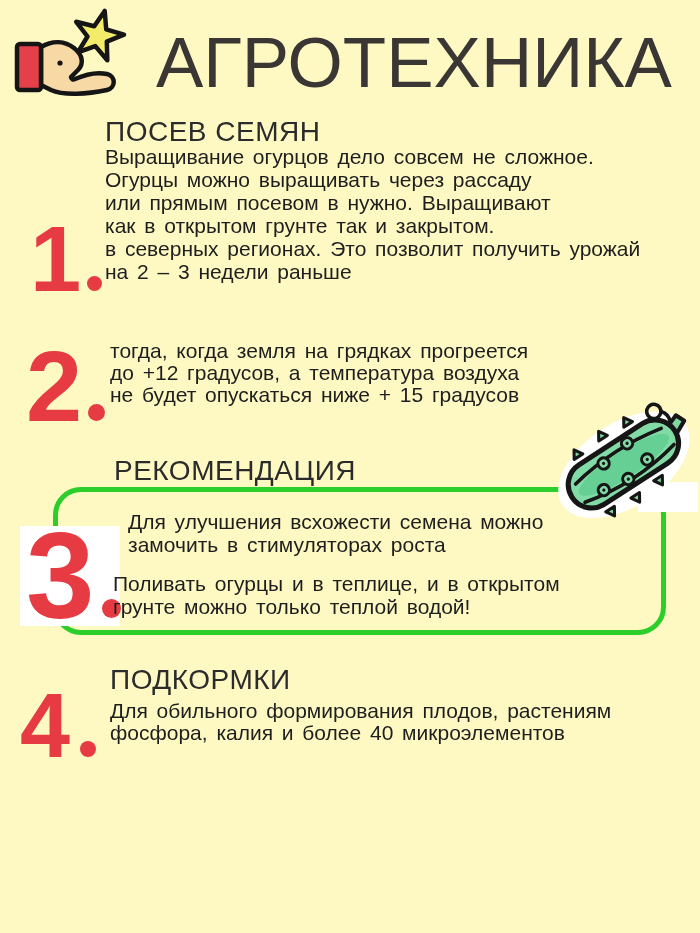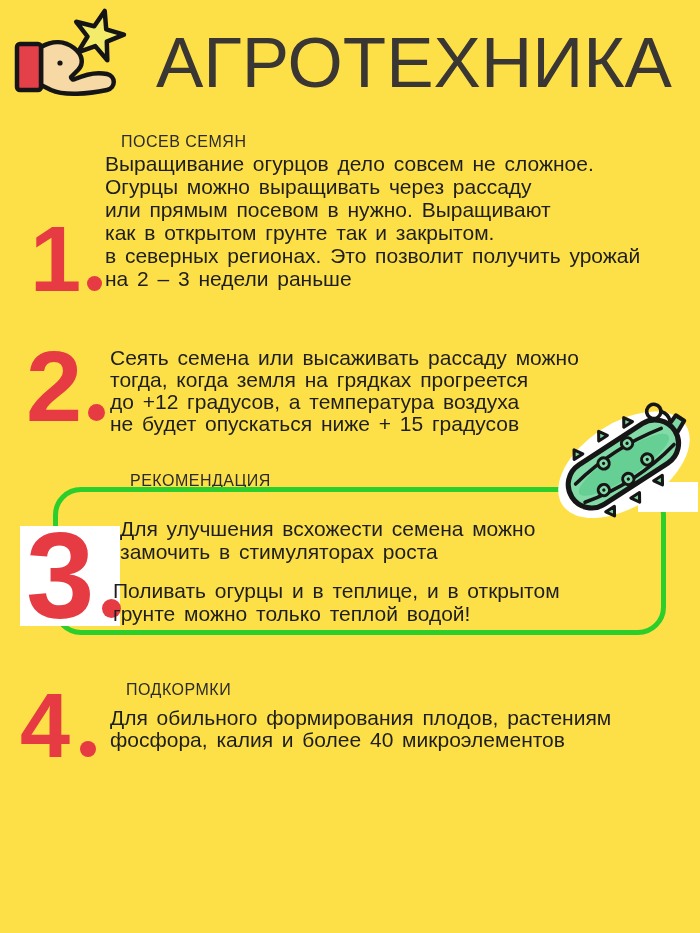--- a/index.html
+++ b/index.html
@@ -1,29 +1,29 @@
 <!DOCTYPE html>
 <html><head>
 <meta charset="utf-8">
 <style>
   html,body{margin:0;padding:0;background:#fff;}
   .page{
-    position:relative;width:700px;height:933px;background:#fde047;overflow:hidden;
+    position:relative;width:700px;height:933px;background:#fef9c3;overflow:hidden;
     font-family:"Liberation Sans","DejaVu Sans",sans-serif;color:#1e1e1e;
   }
   .title{
     position:absolute;left:156px;top:27px;margin:0;font-size:71px;line-height:1;
     font-weight:400;color:#3a3634;white-space:nowrap;letter-spacing:0px;
   }
   .header-icon{position:absolute;left:14px;top:6px;width:120px;height:96px;}
   .heading{
-    position:absolute;margin:16px;font-size:16px;line-height:1;font-weight:400;
+    position:absolute;margin:0;font-size:28px;line-height:1;font-weight:400;
     color:#2b2b2b;letter-spacing:0.5px;white-space:nowrap;
   }
-  .para{position:absolute;font-size:21px;color:#1e1e1e;word-spacing:0.14em;margin-top:7px;}
+  .para{position:absolute;font-size:21px;color:#1e1e1e;word-spacing:0.14em;}
   .line{white-space:nowrap;}
   .num{
     position:absolute;color:#e63b42;font-weight:700;line-height:1;white-space:nowrap;
   }
   .dot{
     display:inline-block;background:#e63b42;border-radius:50%;vertical-align:baseline;
   }
   .num3{z-index:3;}
   .num3::before{
     content:"";position:absolute;left:-6px;top:12px;width:100px;height:100px;
@@ -61,21 +61,20 @@
     <div class="line">или прямым посевом в нужно. Выращивают</div>
     <div class="line">как в открытом грунте так и закрытом.</div>
     <div class="line">в северных регионах. Это позволит получить урожай</div>
     <div class="line">на 2 – 3 недели раньше</div>
   </div>
 
   <div class="num" style="left:26px;top:336px;font-size:101px;">
     <span>2</span><span class="dot" style="width:17px;height:17px;margin-left:6px;"></span>
   </div>
   <div class="para" style="left:110px;top:340px;line-height:22px;">
-    <div class="line">Сеять семена или высаживать рассаду можно</div>
     <div class="line">тогда, когда земля на грядках прогреется</div>
     <div class="line">до +12 градусов, а температура воздуха</div>
     <div class="line">не будет опускаться ниже + 15 градусов</div>
   </div>
 
   <h2 class="heading" style="left:114px;top:457px;">РЕКОМЕНДАЦИЯ</h2>
   <div class="rec-box"></div>
   <div class="border-mask" style="left:638px;top:482px;width:60px;height:30px;"></div>
 
   <svg class="cucumber" viewBox="0 0 140 145" aria-hidden="true">
@@ -102,21 +101,21 @@
           <circle cx="82" cy="72" r="1.6"></circle>
       </g>
       <circle cx="121" cy="60" r="7" fill="none" stroke="#161616" stroke-width="3.5"></circle>
       <path d="M 127 64 Q 132 70 129 77" fill="none" stroke="#161616" stroke-width="3.5" stroke-linecap="round"></path>
     </g>
   </svg>
 
   <div class="num num3" style="left:26px;top:514px;font-size:123px;">
     <span>3</span><span class="dot" style="width:19px;height:19px;margin-left:8px;"></span>
   </div>
-  <div class="para boxtext" style="left:120px;top:510px;line-height:23px;">
+  <div class="para boxtext" style="left:128px;top:510px;line-height:23px;">
     <div class="line">Для улучшения всхожести семена можно</div>
     <div class="line">замочить в стимуляторах роста</div>
   </div>
   <div class="para boxtext" style="left:113px;top:572px;line-height:23px;">
     <div class="line">Поливать огурцы и в теплице, и в открытом</div>
     <div class="line">грунте можно только теплой водой!</div>
   </div>
 
   <div class="num" style="left:20px;top:681px;font-size:90px;">
     <span>4</span><span class="dot" style="width:16px;height:16px;margin-left:10px;"></span>

